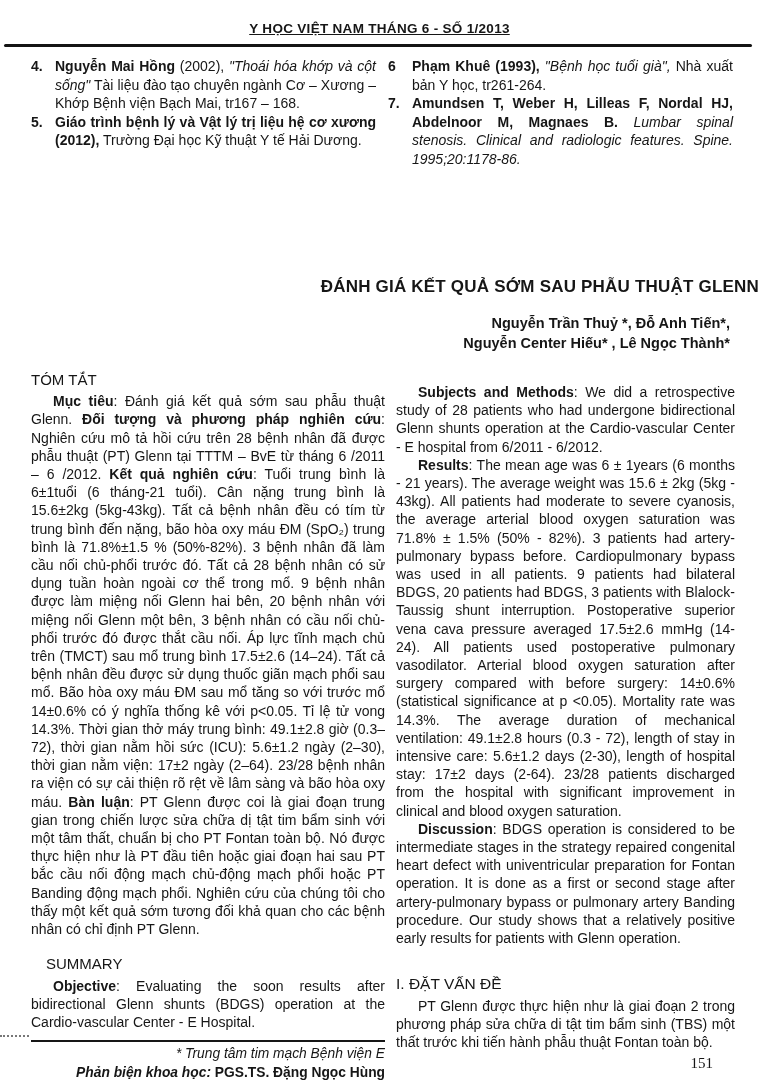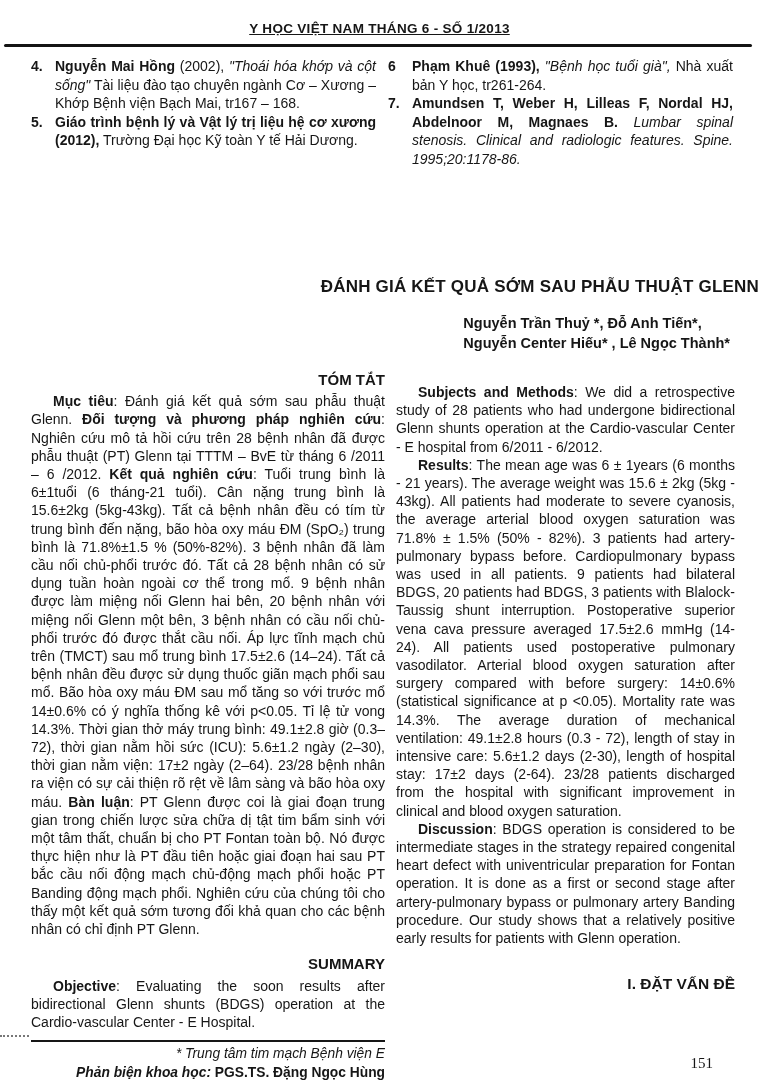--- a/index.html
+++ b/index.html
@@ -34,33 +34,33 @@
   .ref-num{width:24px;flex-shrink:0;font-weight:bold;}
   .ref-body{flex:1;}
 
   
   .article-title{
     position:absolute;top:277px;left:0;width:100%;
     text-align:right;font-size:17px;font-weight:bold;letter-spacing:.2px;
   }
   .authors{
     position:absolute;top:313px;right:29px;
-    text-align:left;font-weight:bold;font-size:14.5px;line-height:20px;
+    text-align:right;font-weight:bold;font-size:14.5px;line-height:20px;
   }
 
   
   .body-cols{
     position:absolute;top:371px;left:31px;width:704px;
     display:flex;gap:11px;
   }
   .col{font-size:14px;line-height:18.2px;text-align:justify;}
   .col-left{width:354px;}
   .col-right{width:339px;padding-top:12px;}
   .sec-heading{
-    font-size:15px;font-weight:bold;margin:0 0 3px 0;text-align:right;
+    font-size:15px;font-weight:normal;margin:0 0 3px 0;text-align:left;
   }
   .sec-heading.summary{margin-top:17px;margin-left:15px;}
   .sec-heading.datvande{margin-top:28px;font-size:15.5px;}
   .body-p{margin:0;text-indent:22px;}
 
   
   .footnote{
     margin-top:9px;border-top:2px solid #161616;padding-top:3px;
     font-size:13.8px;line-height:18.5px;text-align:right;
   }
@@ -86,21 +86,21 @@
 <div class="header-rule"></div>
 
 <div class="refs">
   <div class="refs-col">
     <div class="ref-item">
       <span class="ref-num">4.</span>
       <span class="ref-body"><span class="b">Nguyễn Mai Hồng</span><span> (2002), </span><span class="i">"Thoái hóa khớp và cột sống"</span><span> Tài liệu đào tạo chuyên ngành Cơ – Xương – Khớp Bệnh viện Bạch Mai, tr167 – 168.</span></span>
     </div>
     <div class="ref-item">
       <span class="ref-num">5.</span>
-      <span class="ref-body"><span class="b">Giáo trình bệnh lý và Vật lý trị liệu hệ cơ xương (2012),</span><span> Trường Đại học Kỹ toàn Y tế Hải Dương.</span></span>
+      <span class="ref-body"><span class="b">Giáo trình bệnh lý và Vật lý trị liệu hệ cơ xương (2012),</span><span> Trường Đại học Kỹ thuật Y tế Hải Dương.</span></span>
     </div>
   </div>
   <div class="refs-col">
     <div class="ref-item">
       <span class="ref-num">6</span>
       <span class="ref-body"><span class="b">Phạm Khuê (1993),</span><span> </span><span class="i">"Bệnh học tuổi già",</span><span> Nhà xuất bản Y học,  tr261-264.</span></span>
     </div>
     <div class="ref-item">
       <span class="ref-num">7.</span>
       <span class="ref-body"><span class="b">Amundsen T, Weber H, Lilleas F, Nordal HJ, Abdelnoor M, Magnaes B.</span><span> </span><span class="i">Lumbar spinal stenosis. Clinical and radiologic features. Spine. 1995;20:1178-86.</span></span>
@@ -130,19 +130,20 @@
       </div>
     </div>
   </div>
 
   <div class="col col-right">
     <p class="body-p"><span class="b">Subjects and Methods</span><span>: We did a retrospective study of 28 patients who had undergone bidirectional Glenn shunts operation at the Cardio-vascular Center - E hospital from 6/2011 - 6/2012.</span></p>
     <p class="body-p"><span class="b">Results</span><span>: The mean age was 6 ± 1years (6 months - 21 years). The average weight was 15.6 ± 2kg (5kg - 43kg). All patients had moderate to severe cyanosis, the average arterial blood oxygen saturation was 71.8% ± 1.5% (50% - 82%). 3 patients had artery-pulmonary bypass before. Cardiopulmonary bypass was used in all patients. 9 patients had bilateral BDGS, 20 patients had BDGS, 3 patients with Blalock-Taussig shunt interruption. Postoperative superior vena cava pressure averaged 17.5±2.6 mmHg (14-24). All patients used postoperative pulmonary vasodilator. Arterial blood oxygen saturation after surgery compared with before surgery: 14±0.6% (statistical significance at p &lt;0.05). Mortality rate was 14.3%. The average duration of mechanical ventilation: 49.1±2.8 hours (0.3 - 72), length of stay in intensive care: 5.6±1.2 days (2-30), length of hospital stay: 17±2 days (2-64). 23/28 patients discharged from the hospital with significant improvement in clinical and blood oxygen saturation.</span></p>
     <p class="body-p"><span class="b">Discussion</span><span>: BDGS operation is considered to be intermediate stages in the strategy repaired congenital heart defect with univentricular preparation for Fontan operation. It is done as a first or second stage after artery-pulmonary bypass or pulmonary artery Banding procedure. Our study shows that a relatively positive early results for patients with Glenn operation.</span></p>
 
     <h2 class="sec-heading datvande">I. ĐẶT VẤN ĐỀ</h2>
+    <p class="body-p">PT Glenn được thực hiện như là giai đoạn 2 trong phương pháp sửa chữa di tật tim bẩm sinh (TBS) một thất trước khi tiến hành phẫu thuật Fontan toàn bộ.</p>
   </div>
 
 </div>
 
 <div class="margin-dots"></div>
 
 <div class="page-number">151</div>
 
 </body></html>

